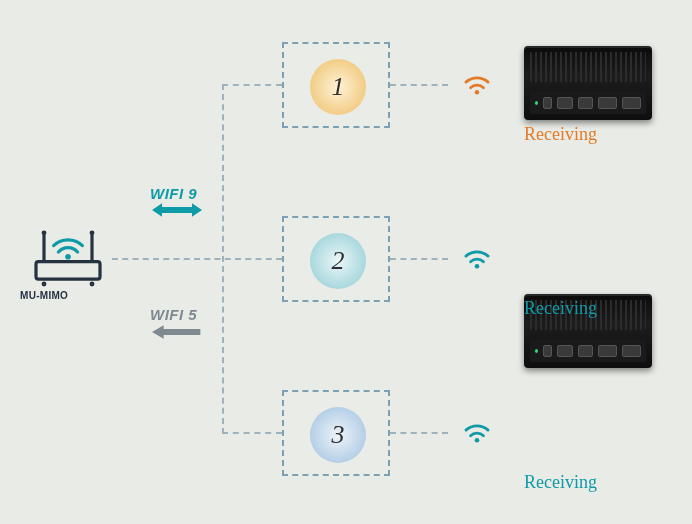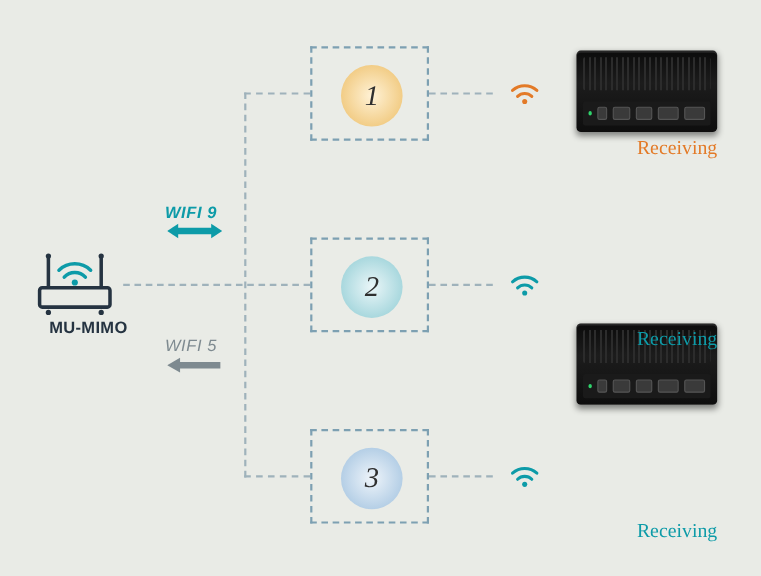--- a/index.html
+++ b/index.html
@@ -17,32 +17,32 @@
     font-family: "Segoe UI", Arial, sans-serif;
     position: relative;
     overflow: hidden;
   }
   .abs { position: absolute; }
 
   
   .router { left: 28px; top: 212px; width: 80px; height: 80px; }
   .router-label {
     left: 20px; top: 290px; width: 96px;
-    font-weight: 700; font-size: 15px; color: var(--dark);
-    text-align: right; letter-spacing: 0.3px;
+    font-weight: 700; font-size: 10px; color: var(--dark);
+    text-align: left; letter-spacing: 0.3px;
   }
 
   
   .wifi6-label {
     left: 150px; top: 185px; font-weight: 700; font-style: italic;
     font-size: 15px; color: var(--teal); letter-spacing: 0.5px;
   }
   .wifi6-arrow { left: 152px; top: 200px; width: 50px; height: 20px; }
   .wifi5-label {
-    left: 150px; top: 306px; font-weight: 400; font-style: italic;
+    left: 150px; top: 306px; font-weight: 700; font-style: italic;
     font-size: 15px; color: var(--gray); letter-spacing: 0.5px;
   }
   .wifi5-arrow { left: 152px; top: 322px; width: 50px; height: 20px; }
 
   
   .dash-h { border-top: 2px dashed #9fb2bb; height: 0; }
   .dash-v { border-left: 2px dashed #9fb2bb; width: 0; }
 
   
   .dbox {
@@ -82,21 +82,21 @@
     background: #1a1a1a; border-radius: 2px;
     display: flex; align-items: center; gap: 5px; padding: 0 5px;
   }
   .port {
     height: 12px; background: #3a3a3a; border: 1px solid #555; border-radius: 2px;
   }
   .port.sm { width: 10px; } .port.md { width: 18px; } .port.lg { width: 22px; }
   .led { width: 4px; height: 4px; border-radius: 50%; background: #2fd36b; }
 
   .recv {
-    width: 128px; text-align: right;
+    width: 128px; text-align: left;
     font-size: 18px; font-weight: 400;
     font-family: Georgia, "Times New Roman", serif;
     color: var(--teal);
   }
   .recv.orange { color: var(--orange); }
 </style>
 </head>
 <body>
 
 <svg class="abs router" viewBox="0 0 100 100">

